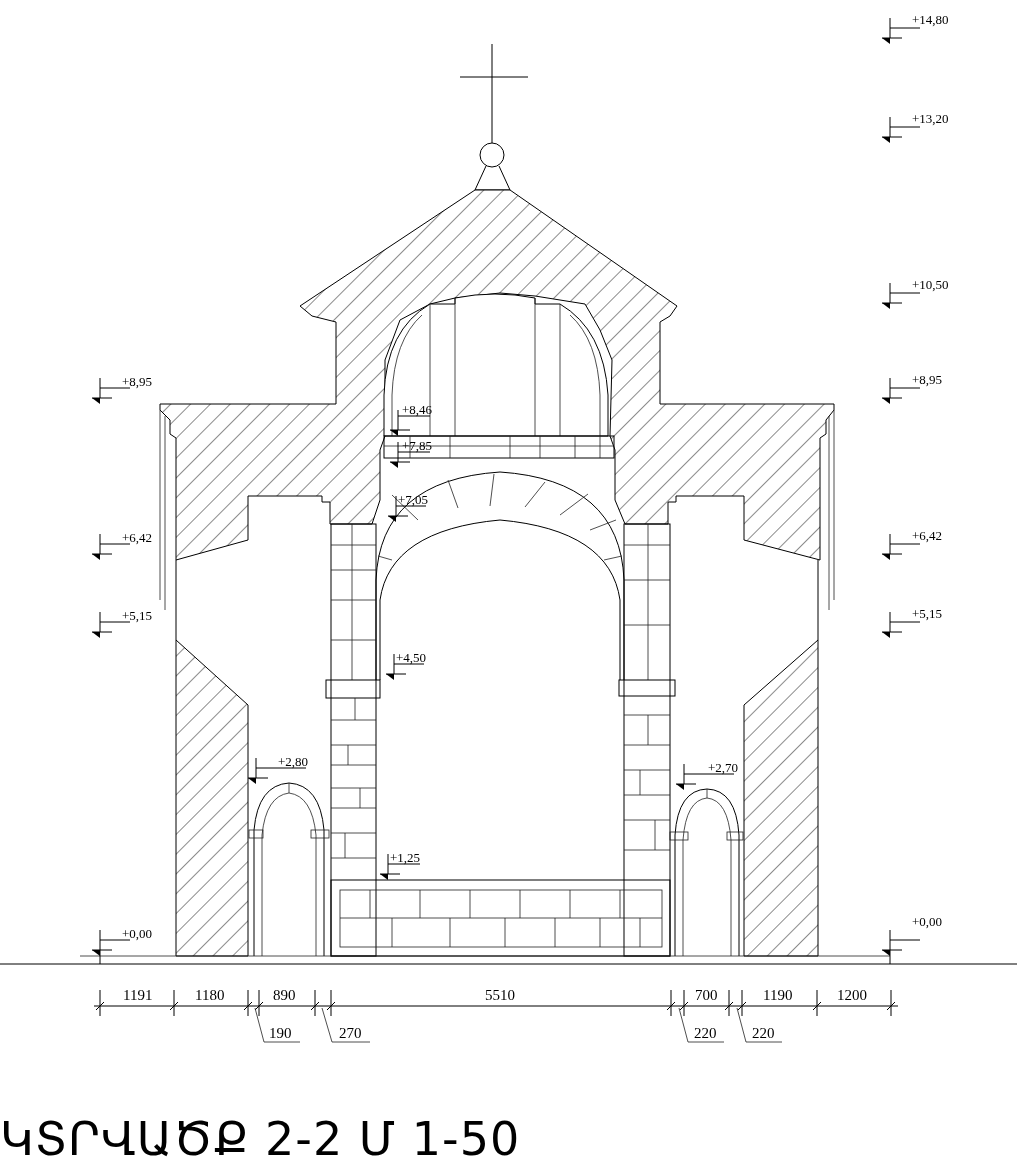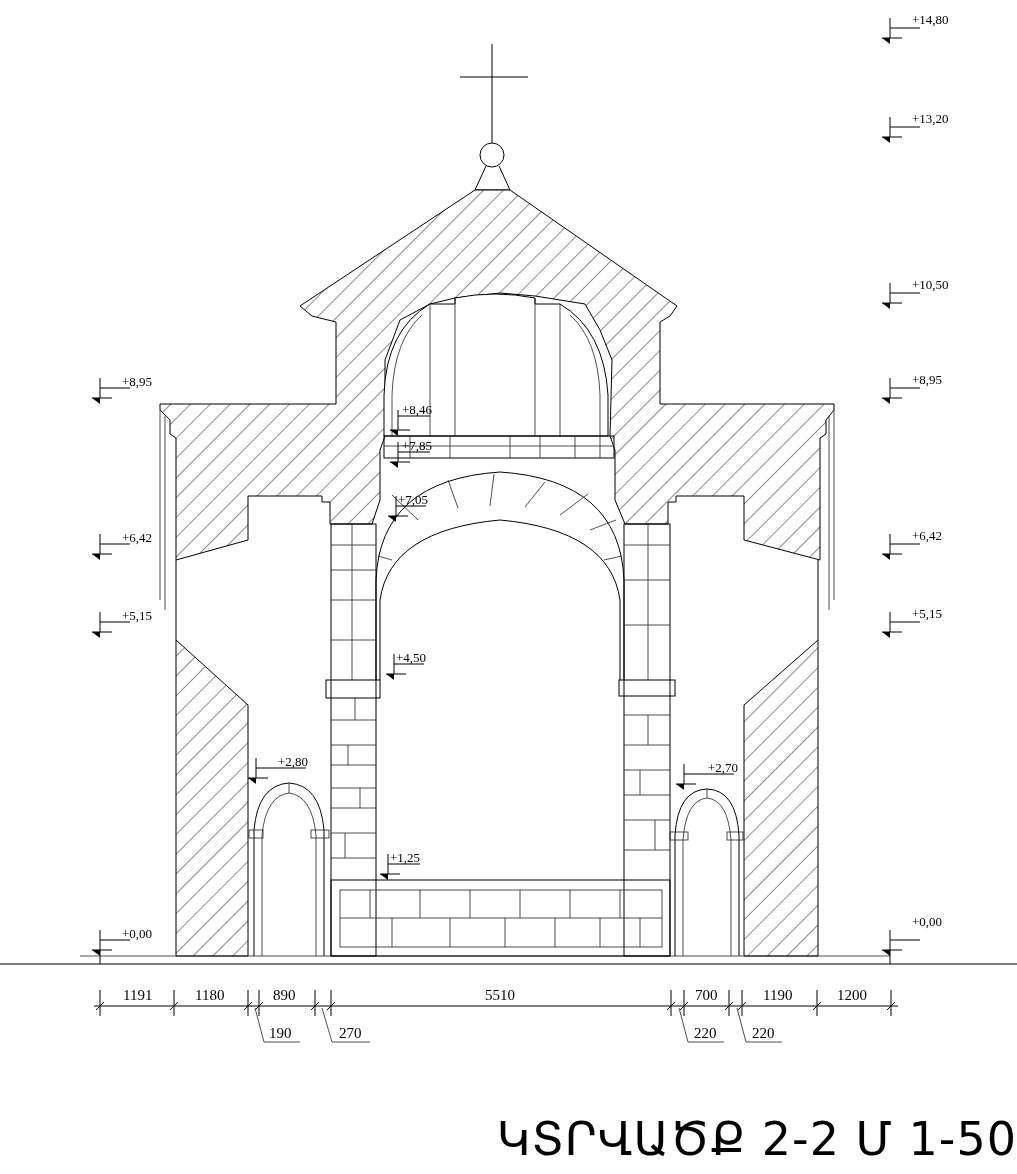--- a/index.html
+++ b/index.html
@@ -3,21 +3,21 @@
 <meta charset="utf-8">
 <style>
   html,body{margin:0;padding:0;background:#ffffff;}
   body{width:1017px;height:1174px;position:relative;overflow:hidden;font-family:"Liberation Serif",serif;color:#000;}
   #drawing{position:absolute;left:0;top:0;width:1017px;height:1174px;}
   .ln{stroke:#000;stroke-width:1;fill:none;}
   .thin{stroke:#222;stroke-width:0.8;fill:none;}
   .hatchfill{fill:url(#hatch);stroke:#000;stroke-width:1;}
   .lbl{font-family:"Liberation Serif",serif;font-size:13px;fill:#000;}
   .dim{font-family:"Liberation Serif",serif;font-size:15px;fill:#000;}
-  #title{position:absolute;left:0;top:1112px;width:1017px;text-align:right;font-family:"DejaVu Sans",sans-serif;font-size:46px;letter-spacing:1px;}
+  #title{position:absolute;left:0;top:1112px;width:1017px;text-align:left;font-family:"DejaVu Sans",sans-serif;font-size:46px;letter-spacing:1px;}
 </style>
 </head>
 <body>
 
 <svg id="drawing" viewBox="0 0 1017 1174" xmlns="http://www.w3.org/2000/svg">
   <defs>
     <pattern id="hatch" width="14" height="14" patternUnits="userSpaceOnUse" patternTransform="rotate(45)">
       <rect width="14" height="14" fill="#fff"></rect>
       <line x1="0" y1="0" x2="0" y2="14" stroke="#000" stroke-width="0.9"></line>
     </pattern>

